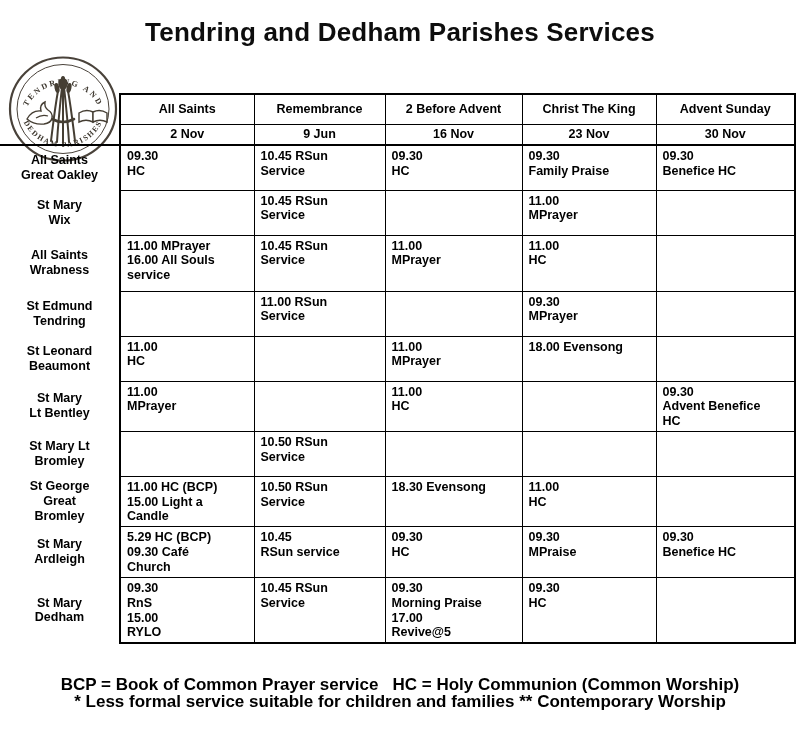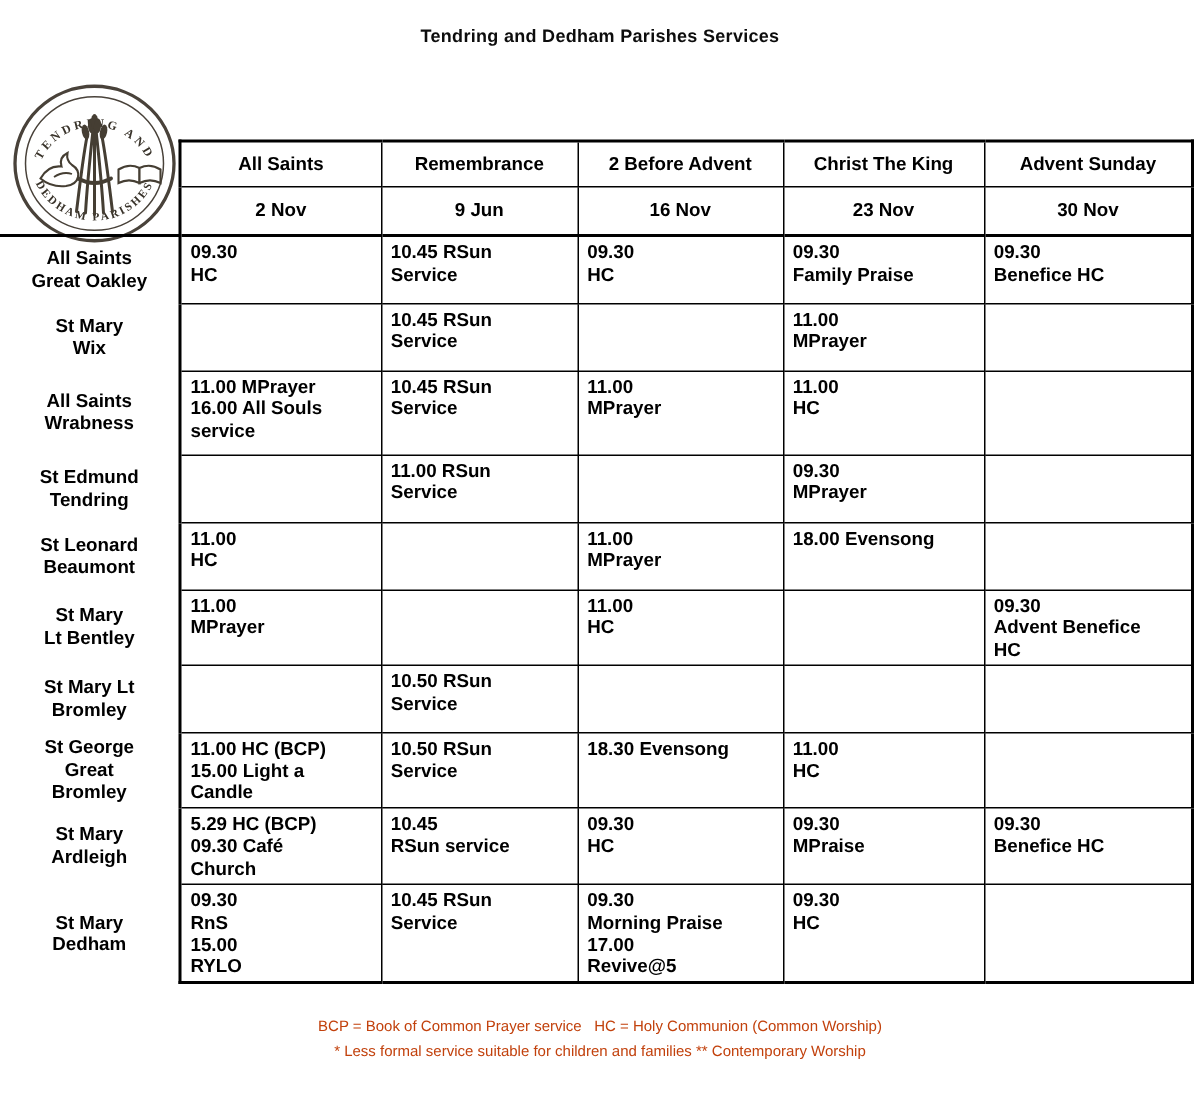--- a/index.html
+++ b/index.html
@@ -2,21 +2,21 @@
 <html><head>
 <meta charset="utf-8">
 <style>
   * { margin:0; padding:0; box-sizing:border-box; }
   html, body { background:#ffffff; }
   body { width:800px; height:741px; font-family:"Liberation Sans", sans-serif; color:#000; }
   .page { position:relative; width:800px; height:741px; background:#ffffff; overflow:hidden; }
 
   .title {
     position:absolute; top:17px; left:0; width:100%;
-    text-align:center; font-size:12px; font-weight:bold; color:#0d0d0d;
+    text-align:center; font-size:26px; font-weight:bold; color:#0d0d0d;
     letter-spacing:0.2px;
   }
 
   .logo { position:absolute; left:7px; top:55px; }
   .logo-arc { font-family:"Liberation Serif", serif; font-weight:bold; fill:#39332a; }
 
   table.services { position:absolute; left:0; top:93px; border-collapse:collapse; table-layout:fixed; }
   .services td {
     border:1.5px solid #000;
     font-size:12.5px; font-weight:bold; line-height:1.18;
@@ -31,30 +31,30 @@
   .services tr.dates td.spacer { border:none; border-bottom:2.5px solid #000; }
   .services td.label {
     border:none; vertical-align:middle; text-align:center; padding:2px;
   }
   .services td.c1 { border-left-width:2px; }
   .services td.c5 { border-right-width:2px;margin-top:32px; }
   .services tr.last td { border-bottom-width:2px; }
   .services tr.last td.label { border-bottom:none; }
 
   tr.fest  { height:30px; }
-  tr.dates { height:33px; }
+  tr.dates { height:21px; }
   tr.r0 { height:45px; } tr.r1 { height:45px; } tr.r2 { height:56px; }
   tr.r3 { height:45px; } tr.r4 { height:45px; } tr.r5 { height:50px; }
   tr.r6 { height:45px; } tr.r7 { height:47px;padding-left:44px; } tr.r8 { height:51px; }
   tr.r9 { height:64px; }
 
   .footer {
     position:absolute; top:677px; left:0; width:100%;
-    text-align:center; font-size:10px; font-weight:normal;
-    line-height:16.5px; color:#c2410c;
+    text-align:center; font-size:17px; font-weight:bold;
+    line-height:16.5px; color:#000000;
   }
   .footer div { white-space:pre-wrap; }
 </style>
 </head>
 <body>
 
 <div class="page">
 
   <div class="title">Tendring and Dedham Parishes Services</div>
 

